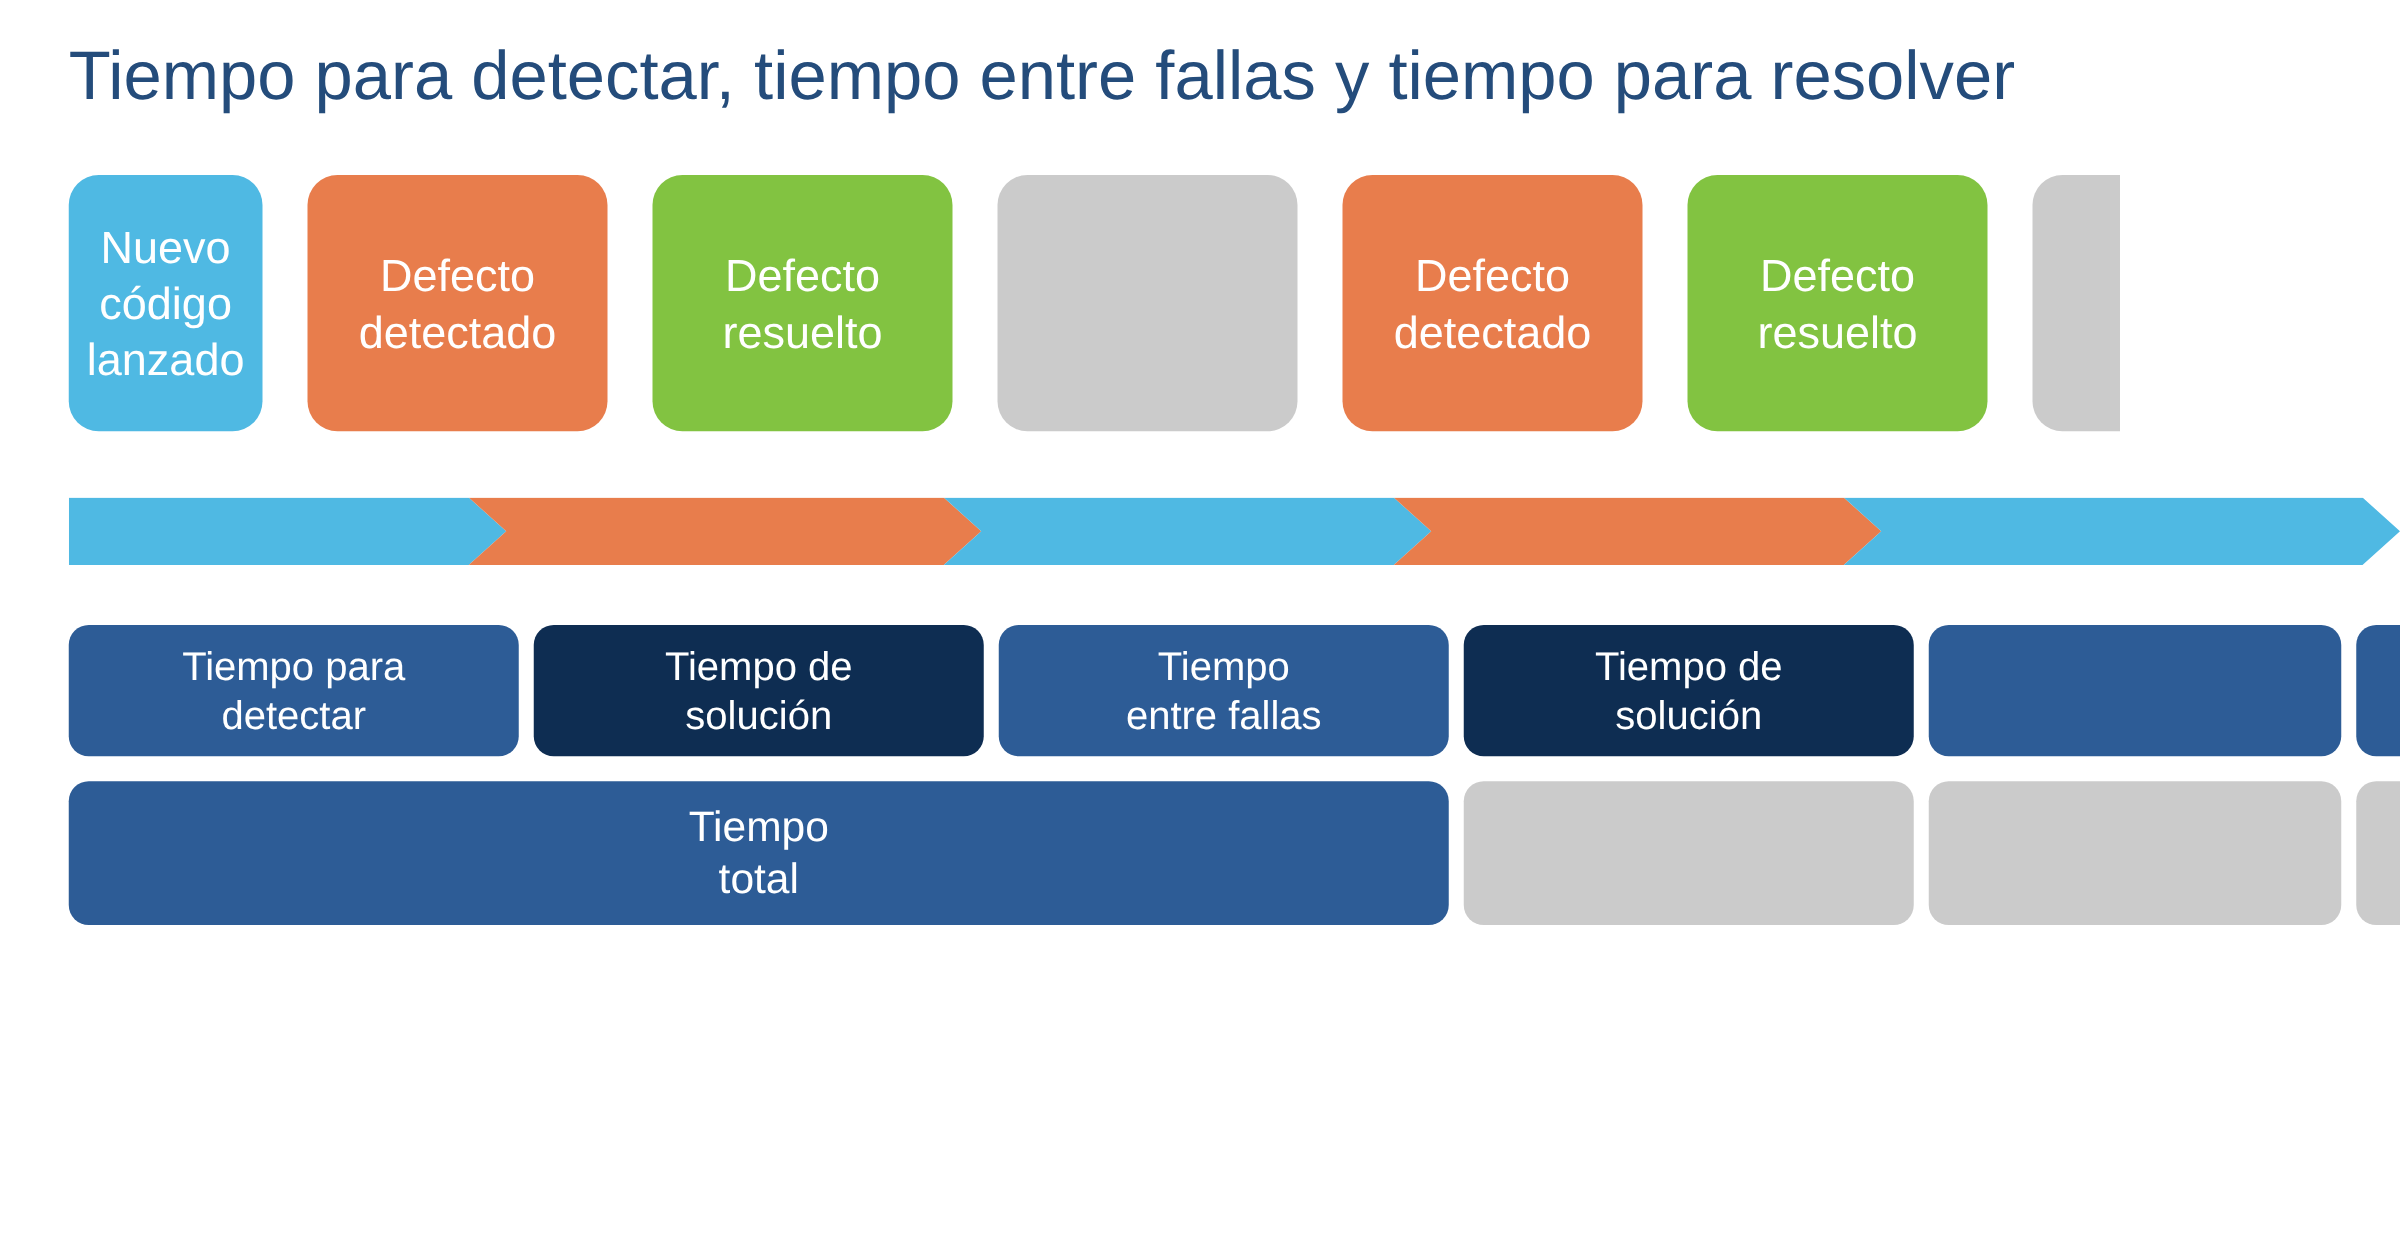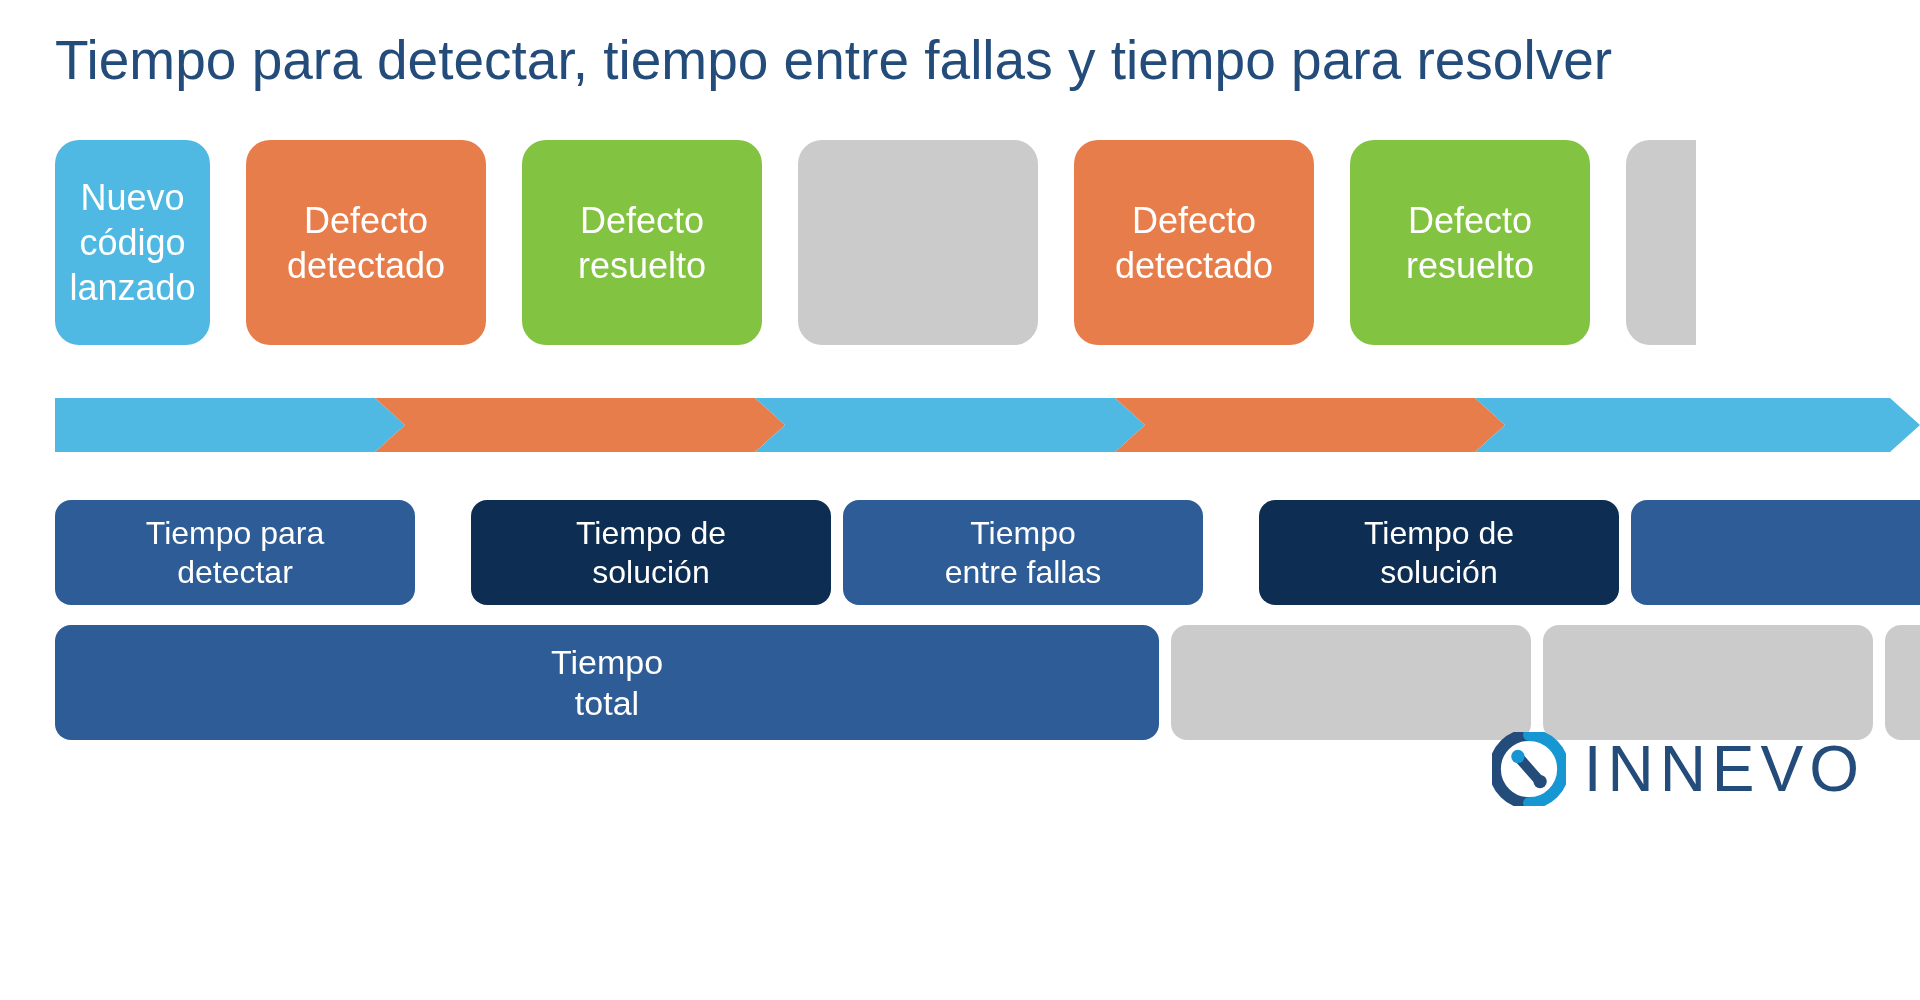--- a/index.html
+++ b/index.html
@@ -26,21 +26,21 @@
   .c-orange{background:var(--orange);}
   .c-green{background:var(--green);}
   .c-grey{background:var(--grey);}
   
   .arrow-strip{position:absolute;left:55px;top:398px;width:1865px;height:54px;overflow:hidden;}
   .arrow-strip svg{display:block;}
   
   .metrics{position:absolute;left:55px;top:500px;display:flex;gap:12px;}
   .metric{height:105px;border-radius:16px;display:flex;align-items:center;justify-content:center;text-align:center;color:#fff;font-size:32px;line-height:1.2;box-sizing:border-box;padding:0 10px;}
   .m-mid{background:var(--navy-mid);}
-  .m-dark{background:var(--navy-dark);margin-left:44px;}
+  .m-dark{background:var(--navy-dark);}
   .metric.last{border-top-right-radius:0;border-bottom-right-radius:0;width:70px;}
   
   .totals{position:absolute;left:55px;top:625px;display:flex;gap:12px;}
   .total{height:115px;border-radius:16px;display:flex;align-items:center;justify-content:center;text-align:center;color:#fff;font-size:34px;line-height:1.2;box-sizing:border-box;}
   .t-navy{background:var(--navy-mid);}
   .t-grey{background:var(--grey);}
   .total.last{border-top-right-radius:0;border-bottom-right-radius:0;width:70px;}
   
   .logo{position:absolute;right:55px;bottom:30px;display:flex;align-items:center;gap:18px;}
   .logo-text{font-size:64px;letter-spacing:6px;color:var(--logo-dark);font-weight:400;}
@@ -113,24 +113,14 @@
   <div class="totals">
       <div class="total t-navy" style="width: 1104px;">
         <span style="white-space: pre-line;">Tiempo
 total</span>
       </div>
       <div class="total t-grey" style="width: 360px;"></div>
       <div class="total t-grey" style="width: 330px;"></div>
       <div class="total t-grey last" style="width: 70px;"></div>
     </div>
 
-  <div class="logo">
-    <svg class="logo-mark" viewBox="0 0 100 100">
-      <path d="M50 4 A46 46 0 0 0 50 96" fill="none" stroke="#244c7b" stroke-width="16" stroke-linecap="round"></path>
-      <path d="M50 4 A46 46 0 0 1 50 96" fill="none" stroke="#1796d4" stroke-width="16" stroke-linecap="round"></path>
-      <path d="M35 33 L65 67" stroke="#244c7b" stroke-width="14" stroke-linecap="round"></path>
-      <circle cx="35" cy="33" r="9" fill="#1796d4"></circle>
-      <circle cx="65" cy="67" r="9" fill="#244c7b"></circle>
-    </svg>
-    <div class="logo-text">INNEVO</div>
-  </div>
 
 </div>
 
 </body></html>

